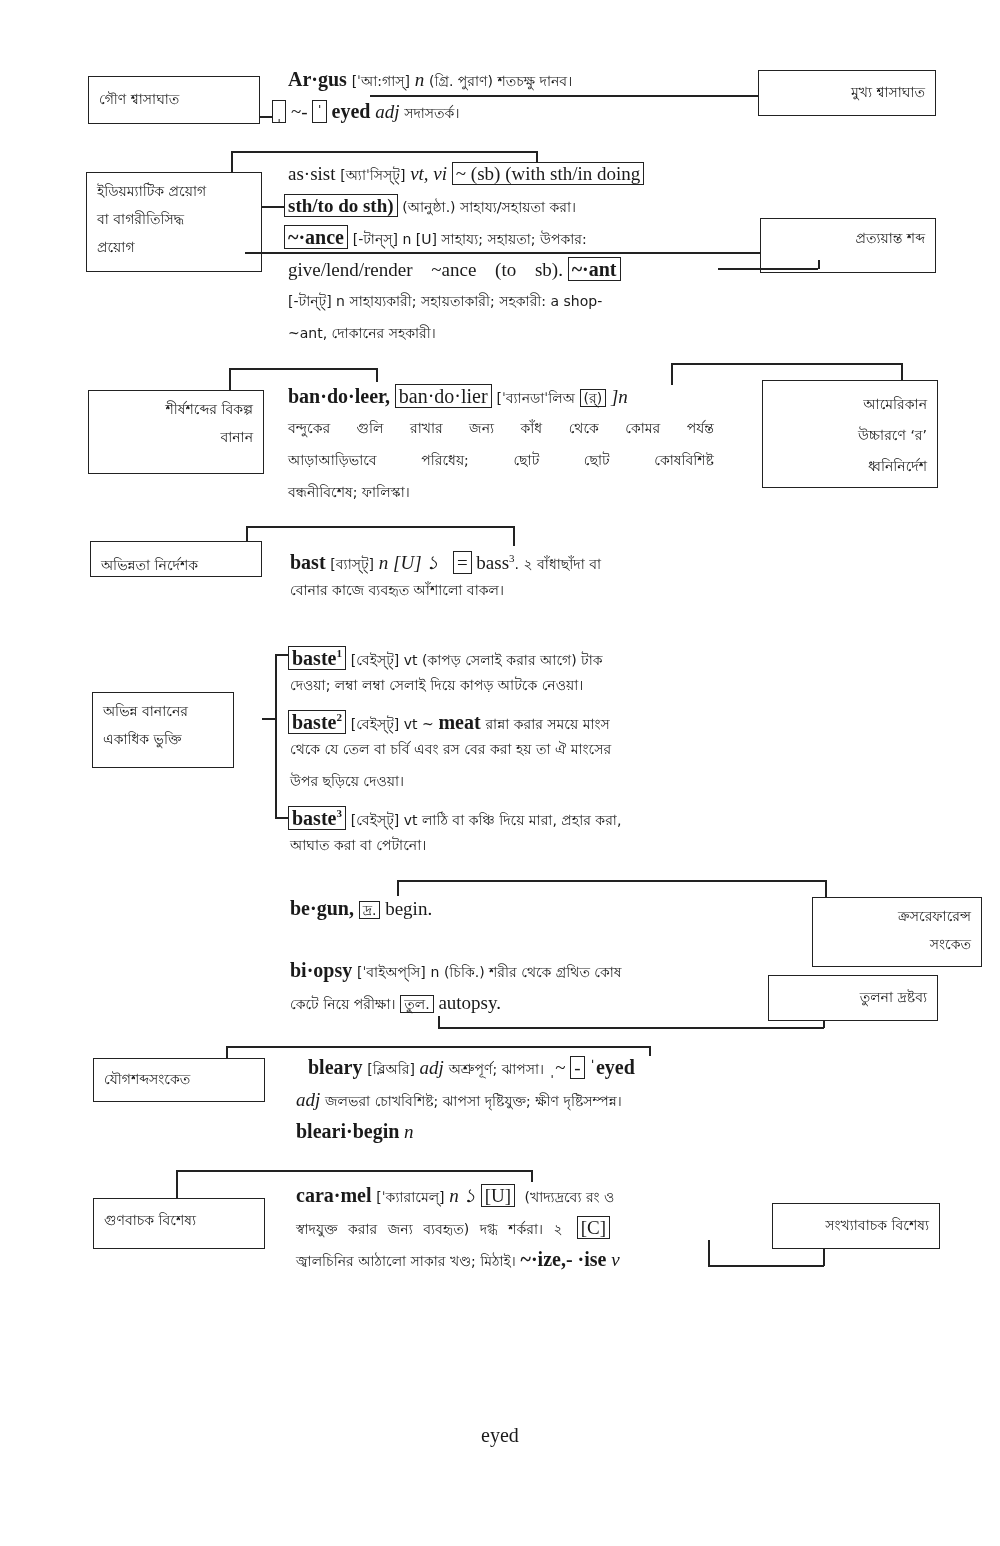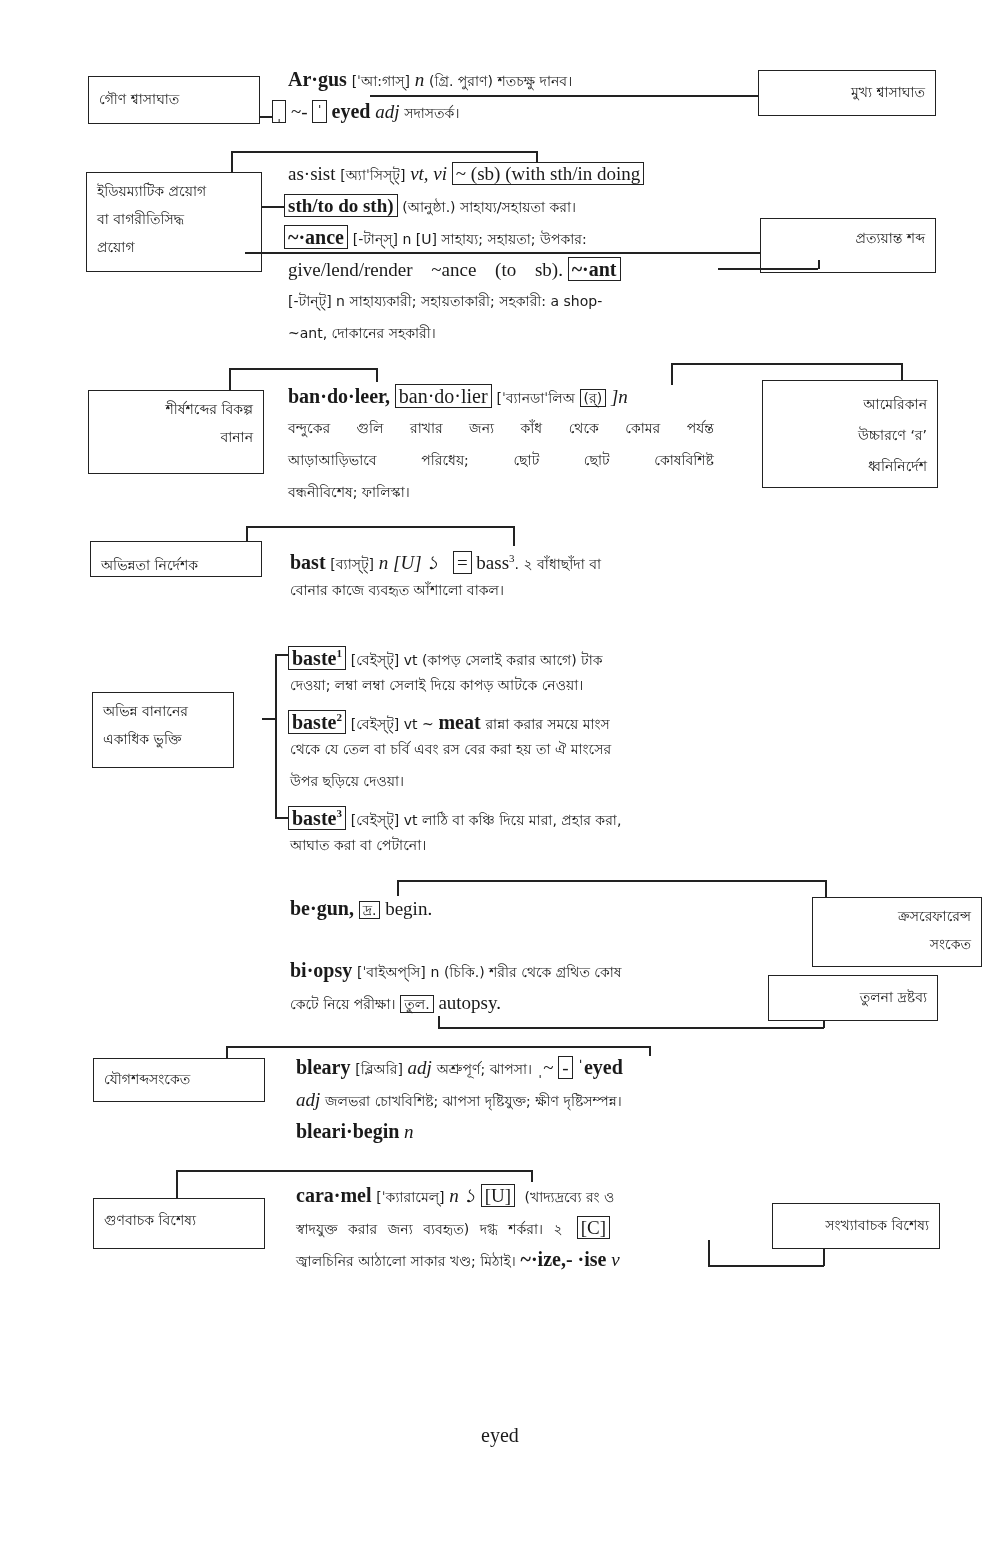--- a/index.html
+++ b/index.html
@@ -181,21 +181,21 @@
   <span class="bx bn">তুল.</span>
   <span>autopsy.</span>
 </div>
 
 <div class="lbl" style="left:93px;top:1058px;width:172px;height:44px;line-height:32px;">
   <span>যৌগশব্দসংকেত</span>
 </div>
 <div class="ln" style="left:226px;top:1046px;width:1.5px;height:13px;"></div>
 <div class="ln" style="left:226px;top:1046px;width:424px;height:1.5px;"></div>
 <div class="ln" style="left:649px;top:1046px;width:1.5px;height:10px;"></div>
-<div class="txt" style="left:296px;top:1052px;">
+<div class="txt" style="left:308px;top:1052px;">
   <span class="hw">bleary</span>
   <span class="bn">[ব্লিঅরি]</span>
   <span class="it">adj</span>
   <span class="bn">অশ্রুপূর্ণ; ঝাপসা।</span>
   <span>ˌ~</span>
   <span class="bx">-</span>
   <span class="hw">ˈeyed</span>
 </div>
 <div class="txt" style="left:296px;top:1084px;">
   <span class="it">adj</span>

